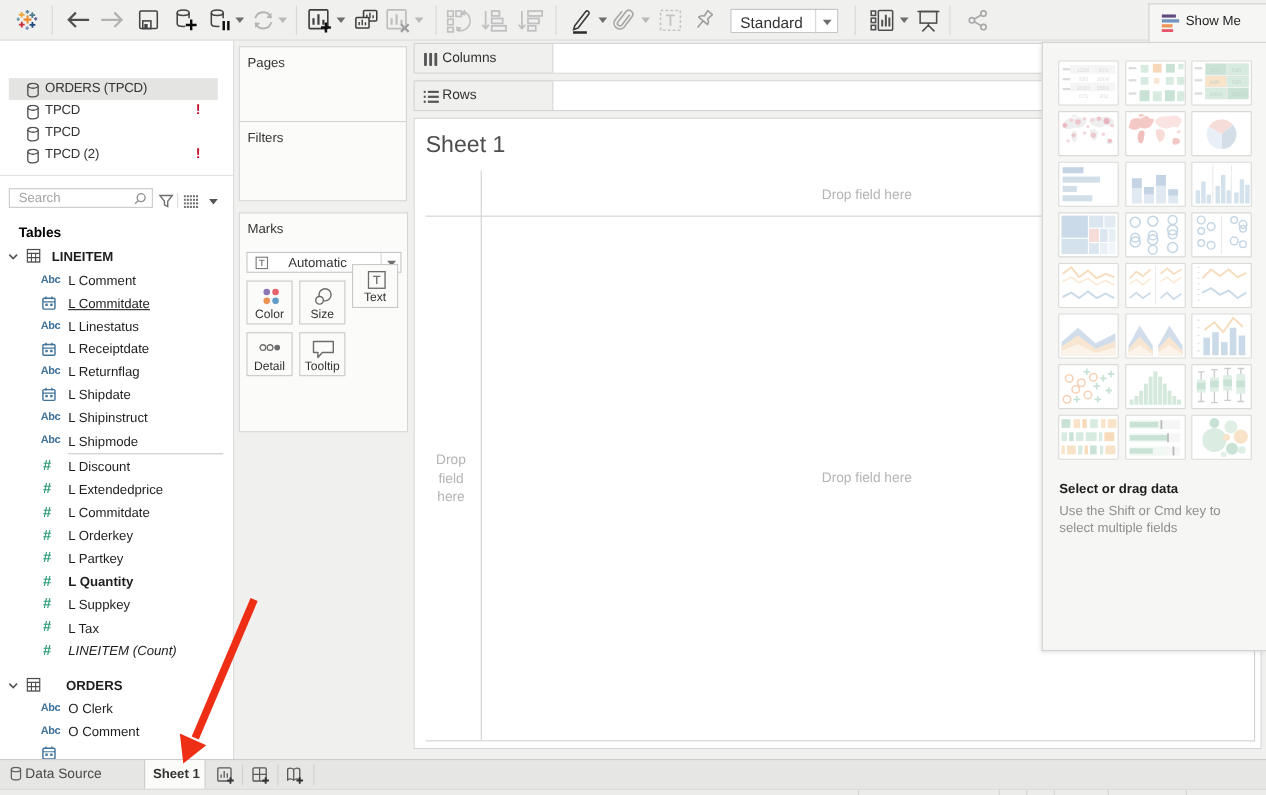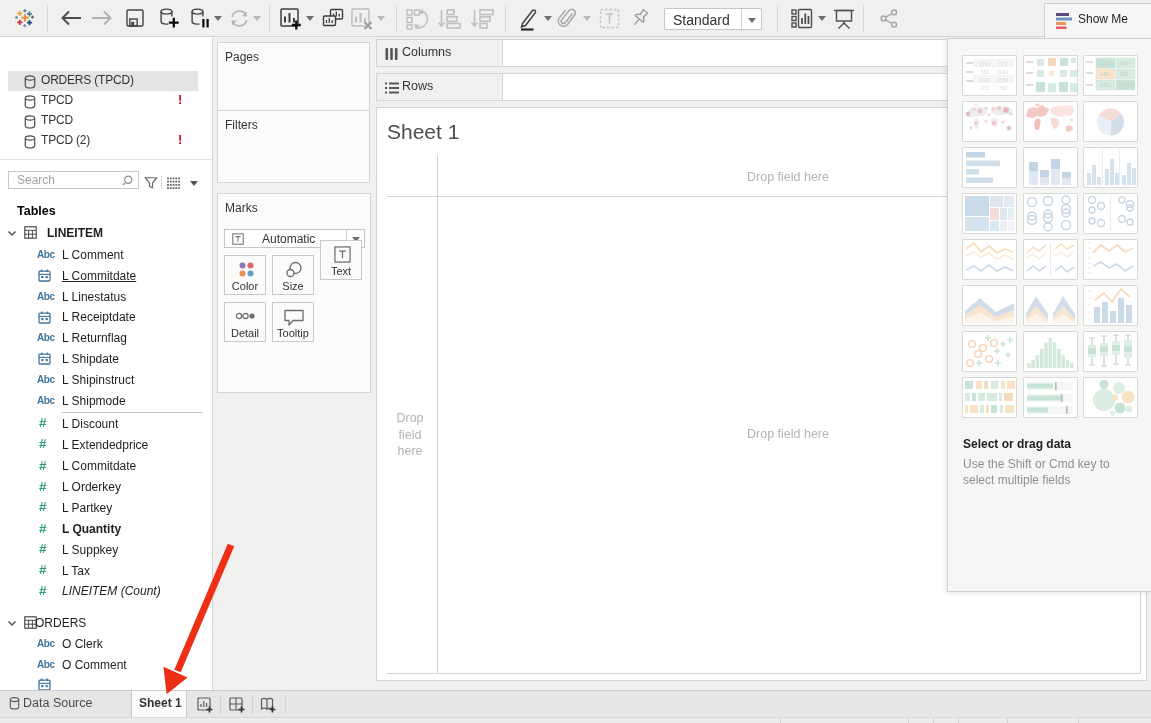--- a/index.html
+++ b/index.html
@@ -382,21 +382,21 @@
           <span style="position:absolute;left:62px;top:2.5px;font-style:italic;">LINEITEM (Count)</span>
       </div>
       <div class="fieldrow" style="left:0;top:576.2px;height:20px;width:213px">
         <svg style="position:absolute;left:7px;top:7px" width="10" height="7" viewBox="0 0 10 7">
             <path d="M1.5 1.5 L5 5 L8.5 1.5" stroke="#555" stroke-width="1.5" fill="none"></path>
           </svg>
         <svg style="position:absolute;left:24px;top:3px" width="13" height="13" viewBox="0 0 13 13">
             <rect x="0.8" y="0.8" width="11.4" height="11.4" stroke="#4d4d4d" stroke-width="1.2" fill="none"></rect>
             <path d="M0.8 4.3 H12.2 M4.6 4.3 V12.2 M8.4 4.3 V12.2 M0.8 8.2 H12.2" stroke="#4d4d4d" stroke-width="1"></path>
           </svg>
-          <span style="position:absolute;left:35px;top:2.5px;font-weight:normal">ORDERS</span>
+          <span style="position:absolute;left:60px;top:2.5px;font-weight:bold">ORDERS</span>
       </div>
       <div class="fieldrow" style="left:0;top:597.4px;height:20px;width:213px">
         <span style="position:absolute;left:37px;top:4px;font-size:10px;font-weight:bold;color:#41749c;letter-spacing:-0.4px">Abc</span>
           <span style="position:absolute;left:62px;top:2.5px;">O Clerk</span>
       </div>
       <div class="fieldrow" style="left:0;top:618.1px;height:20px;width:213px">
         <span style="position:absolute;left:37px;top:4px;font-size:10px;font-weight:bold;color:#41749c;letter-spacing:-0.4px">Abc</span>
           <span style="position:absolute;left:62px;top:2.5px;">O Comment</span>
       </div>
       <div class="fieldrow" style="left:0;top:637.9px;height:20px;width:213px">

